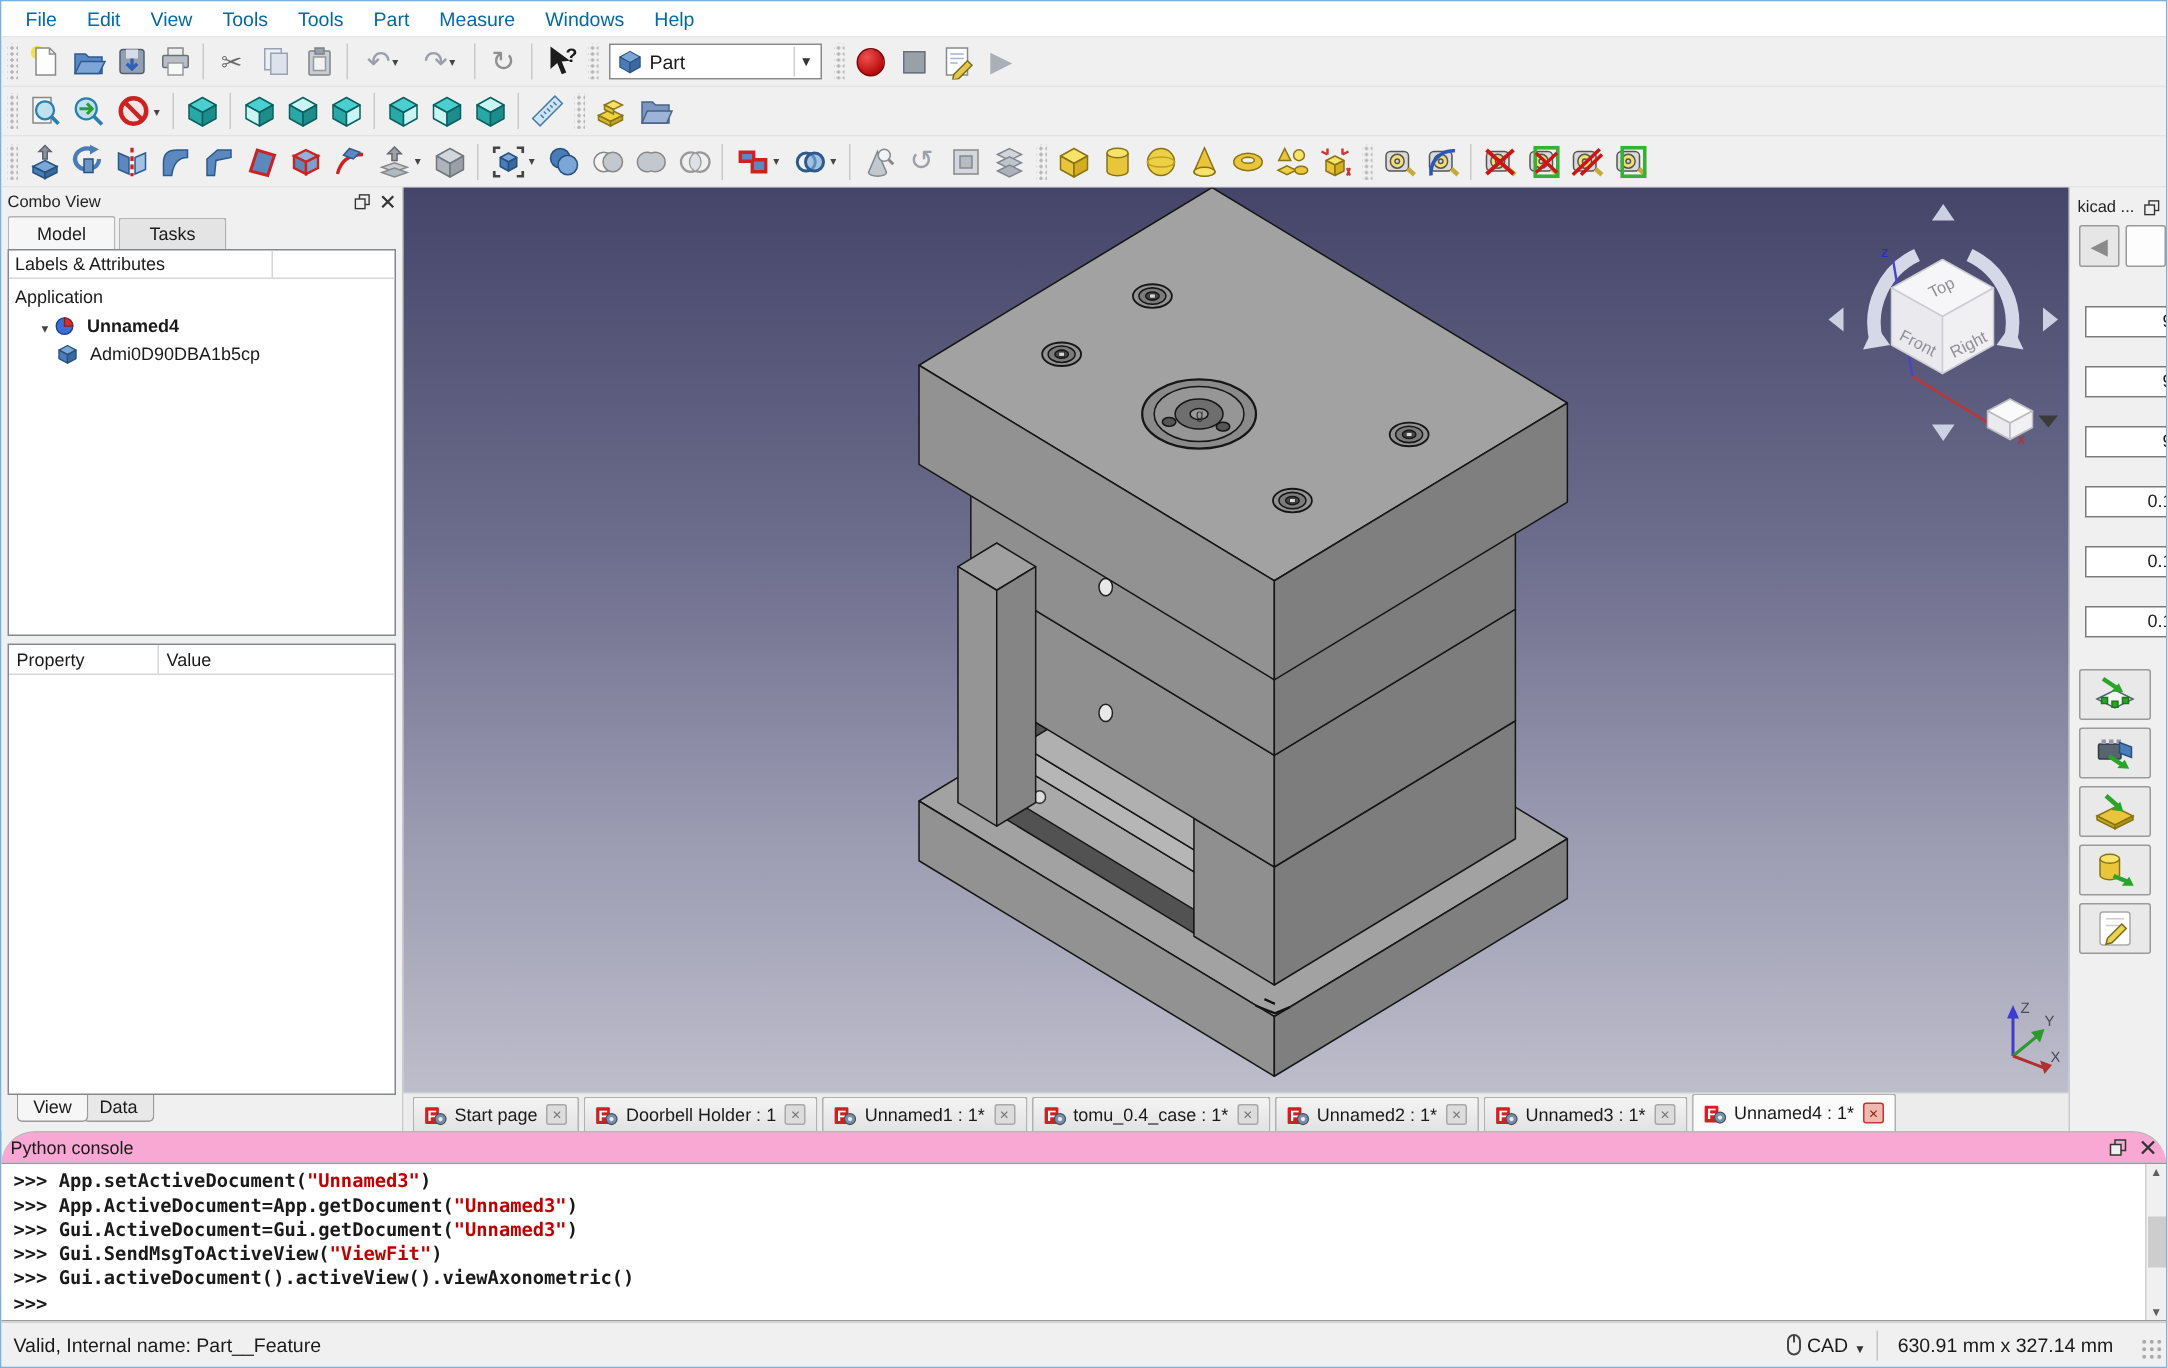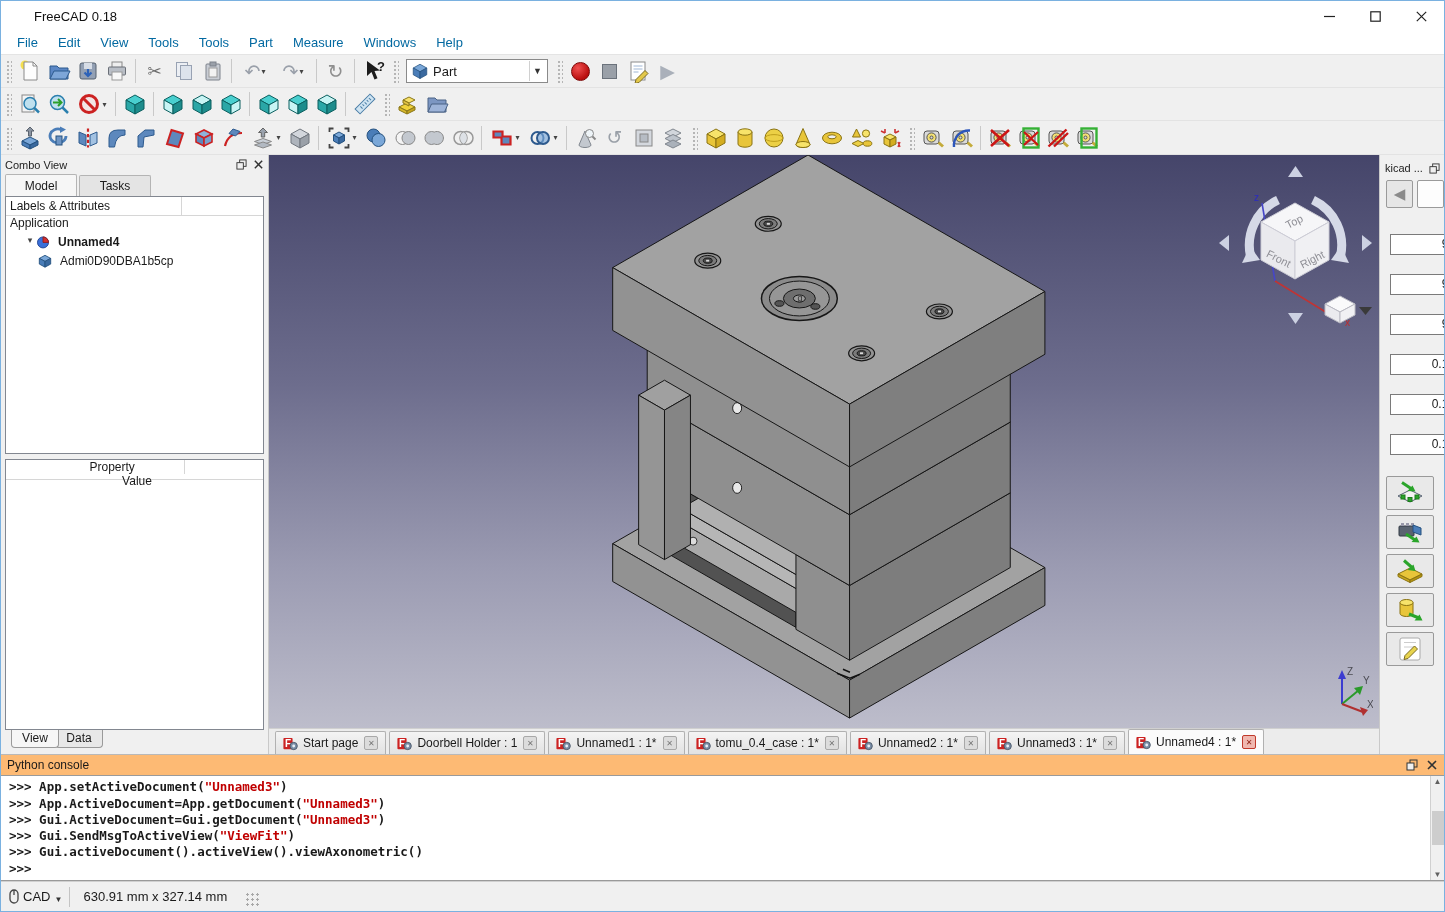--- a/index.html
+++ b/index.html
@@ -44,25 +44,25 @@
 .dock-header { height:19px; display:flex; align-items:center; font-size:11px; padding:0 4px; color:#222; }
 .dock-header .dh-icons { margin-left:auto; display:flex; gap:6px; align-items:center; }
 .dock-header svg { width:11px; height:11px; }
 .ct-tabs { height:22px; display:flex; align-items:flex-end; padding-left:4px; }
 .ct-tab { width:72px; height:21px; display:flex; align-items:center; justify-content:center; font-size:12px; border:1px solid #b4b4b4; border-bottom:none; background:#e4e4e4; margin-right:2px; border-radius:2px 2px 0 0; }
 .ct-tab.active { background:#f6f6f6; height:22px; }
 .tree-box { height:258px; background:#fff; border:1px solid #828790; margin:0 4px; overflow:hidden; }
 .tree-header { height:19px; border-bottom:1px solid #d6d6d6; display:flex; font-size:12px; align-items:center; }
 .tree-header span { padding-left:4px; }
 .tree-header .col1 { width:176px; border-right:1px solid #d6d6d6; height:100%; display:flex; align-items:center; }
-.tree-row { height:19px; display:flex; align-items:flex-start; font-size:12px; white-space:nowrap; }
+.tree-row { height:19px; display:flex; align-items:flex-end; font-size:12px; white-space:nowrap; }
 .tree-row .chev { width:12px; text-align:center; font-size:9px; color:#444; }
 .tree-row svg { width:14px; height:14px; margin-right:4px; }
 .prop-box { flex:1 1 auto; background:#fff; border:1px solid #828790; margin:5px 4px 0 4px; overflow:hidden; }
-.prop-header { height:20px; border-bottom:1px solid #d6d6d6; display:flex; font-size:12px; align-items:center;flex-direction:column; }
+.prop-header { height:20px; border-bottom:1px solid #d6d6d6; display:flex; font-size:12px; align-items:center; }
 .prop-header .col1 { width:100px; border-right:1px solid #d6d6d6; height:100%; display:flex; align-items:center; padding-left:5px; }
 .prop-header .col2 { padding-left:5px; }
 .bottom-tabs { height:24px; display:flex; align-items:flex-start; padding-left:10px; }
 .btab { min-width:48px; padding:1px 10px 2px 10px; font-size:12px; text-align:center; border:1px solid #9a9a9a; border-top:none; background:#e8e8e8; border-radius:0 0 4px 4px; margin-right:-4px; }
 .btab.active { background:#f6f6f6; z-index:2; }
 
 
 .center { flex:1 1 auto; display:flex; flex-direction:column; min-width:0; }
 .viewport { position:relative; flex:1 1 auto; background:linear-gradient(180deg,#45456a 0%, #6d6d8d 40%, #9b9bb2 72%, #bdbdcb 100%); overflow:hidden; }
 .viewport svg.scene { position:absolute; left:0; top:0; width:100%; height:100%; }
@@ -82,21 +82,21 @@
 .right-dock .dock-header { padding-left:5px;align-items:flex-end; }
 .su-btnrow { display:flex; gap:4px; padding:6px 0 0 6px; }
 .su-btn { width:30px; height:28px; border:1px solid #9a9a9a; background:#e6e6e6; display:flex; align-items:center; justify-content:center; border-radius:2px; color:#8a8a8a; font-size:15px; }
 .su-btn.blank { background:#fdfdfd; }
 .su-field { width:70px; height:21px; border:1px solid #7a7a7a; background:#fff; font-size:12px; text-align:right; padding-right:4px; line-height:19px; margin:20px 0 0 10px; }
 .su-field.mt { margin-top:19px; }
 .su-tool { width:48px; height:34px; border:1px solid #9a9a9a; background:#e9e9e9; border-radius:2px; margin:5px 0 0 6px; display:flex; align-items:center; justify-content:center; }
 .su-tool svg { width:28px; height:26px; }
 
 
-.console { height:127px; flex:0 0 auto; display:flex; flex-direction:column; border-top:1px solid #b9b9b9; background:#fdba74; }
+.console { height:127px; flex:0 0 auto; display:flex; flex-direction:column; border-top:1px solid #b9b9b9; background:#f9a8d4;border-radius:22px; }
 .console-header { height:21px; display:flex; align-items:center; font-size:12px; padding:0 6px; }
 .console-header .dh-icons { margin-left:auto; display:flex; gap:8px; align-items:center; }
 .console-header svg { width:12px; height:12px; }
 .console-body { flex:1; background:#fff; border:1px solid #9a9a9a; border-left:none; border-right:none; display:flex; }
 .console-lines { flex:1; padding:3px 8px; font-family:"DejaVu Sans Mono",monospace; font-size:12.5px; font-weight:bold; line-height:16.3px; white-space:pre; overflow:hidden; }
 .console-lines .str { color:#c00000; }
 .vscroll { width:14px; background:#f0f0f0; border-left:1px solid #d0d0d0; display:flex; flex-direction:column; align-items:center; justify-content:space-between; padding:1px 0; }
 .vscroll .arr { font-size:8px; color:#606060; }
 .vscroll .thumb { width:12px; height:34px; background:#cdcdcd; }
 
@@ -107,41 +107,20 @@
 .sb-nav { display:flex; align-items:flex-end; gap:4px; }
 .sb-sep { width:1px; height:20px; background:#c4c4c4; }
 .sb-dims { min-width:160px; text-align:center; padding-right:4px; }
 .sb-grip { width:14px; height:14px; margin-left:2px; background-image:radial-gradient(#a8a8a8 1.2px, transparent 1.4px); background-size:5px 5px; background-position:bottom right; align-self:flex-end; }
 </style>
 </head>
 <body>
 
 <div class="window">
 
-  <div class="titlebar">
-    <span class="fc-ico"></span>
-    <span class="title">FreeCAD 0.18</span>
-    <div class="win-controls">
-      <div class="win-btn">
-          <svg viewBox="0 0 11 11">
-            <path d="M0 5.5 H11" stroke="#222" stroke-width="1.2"></path>
-          </svg>
-        </div>
-      <div class="win-btn">
-          <svg viewBox="0 0 11 11">
-            <rect x="0.8" y="0.8" width="9.4" height="9.4" fill="none" stroke="#222" stroke-width="1.2"></rect>
-          </svg>
-        </div>
-      <div class="win-btn">
-          <svg viewBox="0 0 11 11">
-            <path d="M0.8 0.8 L10.2 10.2 M10.2 0.8 L0.8 10.2" stroke="#222" stroke-width="1.2"></path>
-          </svg>
-        </div>
-    </div>
-  </div>
 
   <div class="menubar" id="menubar">
       <div class="menu-item">File</div>
       <div class="menu-item">Edit</div>
       <div class="menu-item">View</div>
       <div class="menu-item">Tools</div>
       <div class="menu-item">Tools</div>
       <div class="menu-item">Part</div>
       <div class="menu-item">Measure</div>
       <div class="menu-item">Windows</div>
@@ -1081,20 +1060,21 @@
       <div class="console-lines" id="console-lines"><div><span>&gt;&gt;&gt; App.setActiveDocument(</span><span class="str">"Unnamed3"</span><span>)</span></div><div><span>&gt;&gt;&gt; App.ActiveDocument=App.getDocument(</span><span class="str">"Unnamed3"</span><span>)</span></div><div><span>&gt;&gt;&gt; Gui.ActiveDocument=Gui.getDocument(</span><span class="str">"Unnamed3"</span><span>)</span></div><div><span>&gt;&gt;&gt; Gui.SendMsgToActiveView(</span><span class="str">"ViewFit"</span><span>)</span></div><div><span>&gt;&gt;&gt; Gui.activeDocument().activeView().viewAxonometric()</span></div><div><span>&gt;&gt;&gt;</span></div></div>
       <div class="vscroll">
         <span class="arr">▲</span>
         <span class="thumb"></span>
         <span class="arr">▼</span>
       </div>
     </div>
   </div>
 
   <div class="statusbar">
+    <span class="msg">Valid, Internal name: Part__Feature</span>
     <div class="sb-right">
       <div class="sb-nav">
         <svg width="10" height="15" viewBox="0 0 10 15">
             <rect x="1" y="1" width="8" height="13" rx="4" fill="none" stroke="#444" stroke-width="1.3"></rect>
             <path d="M5 1 V6" stroke="#444" stroke-width="1.3"></path>
           </svg>
         <span>CAD</span>
         <span style="font-size:8px;color:#333;">▼</span>
       </div>
       <div class="sb-sep"></div>

